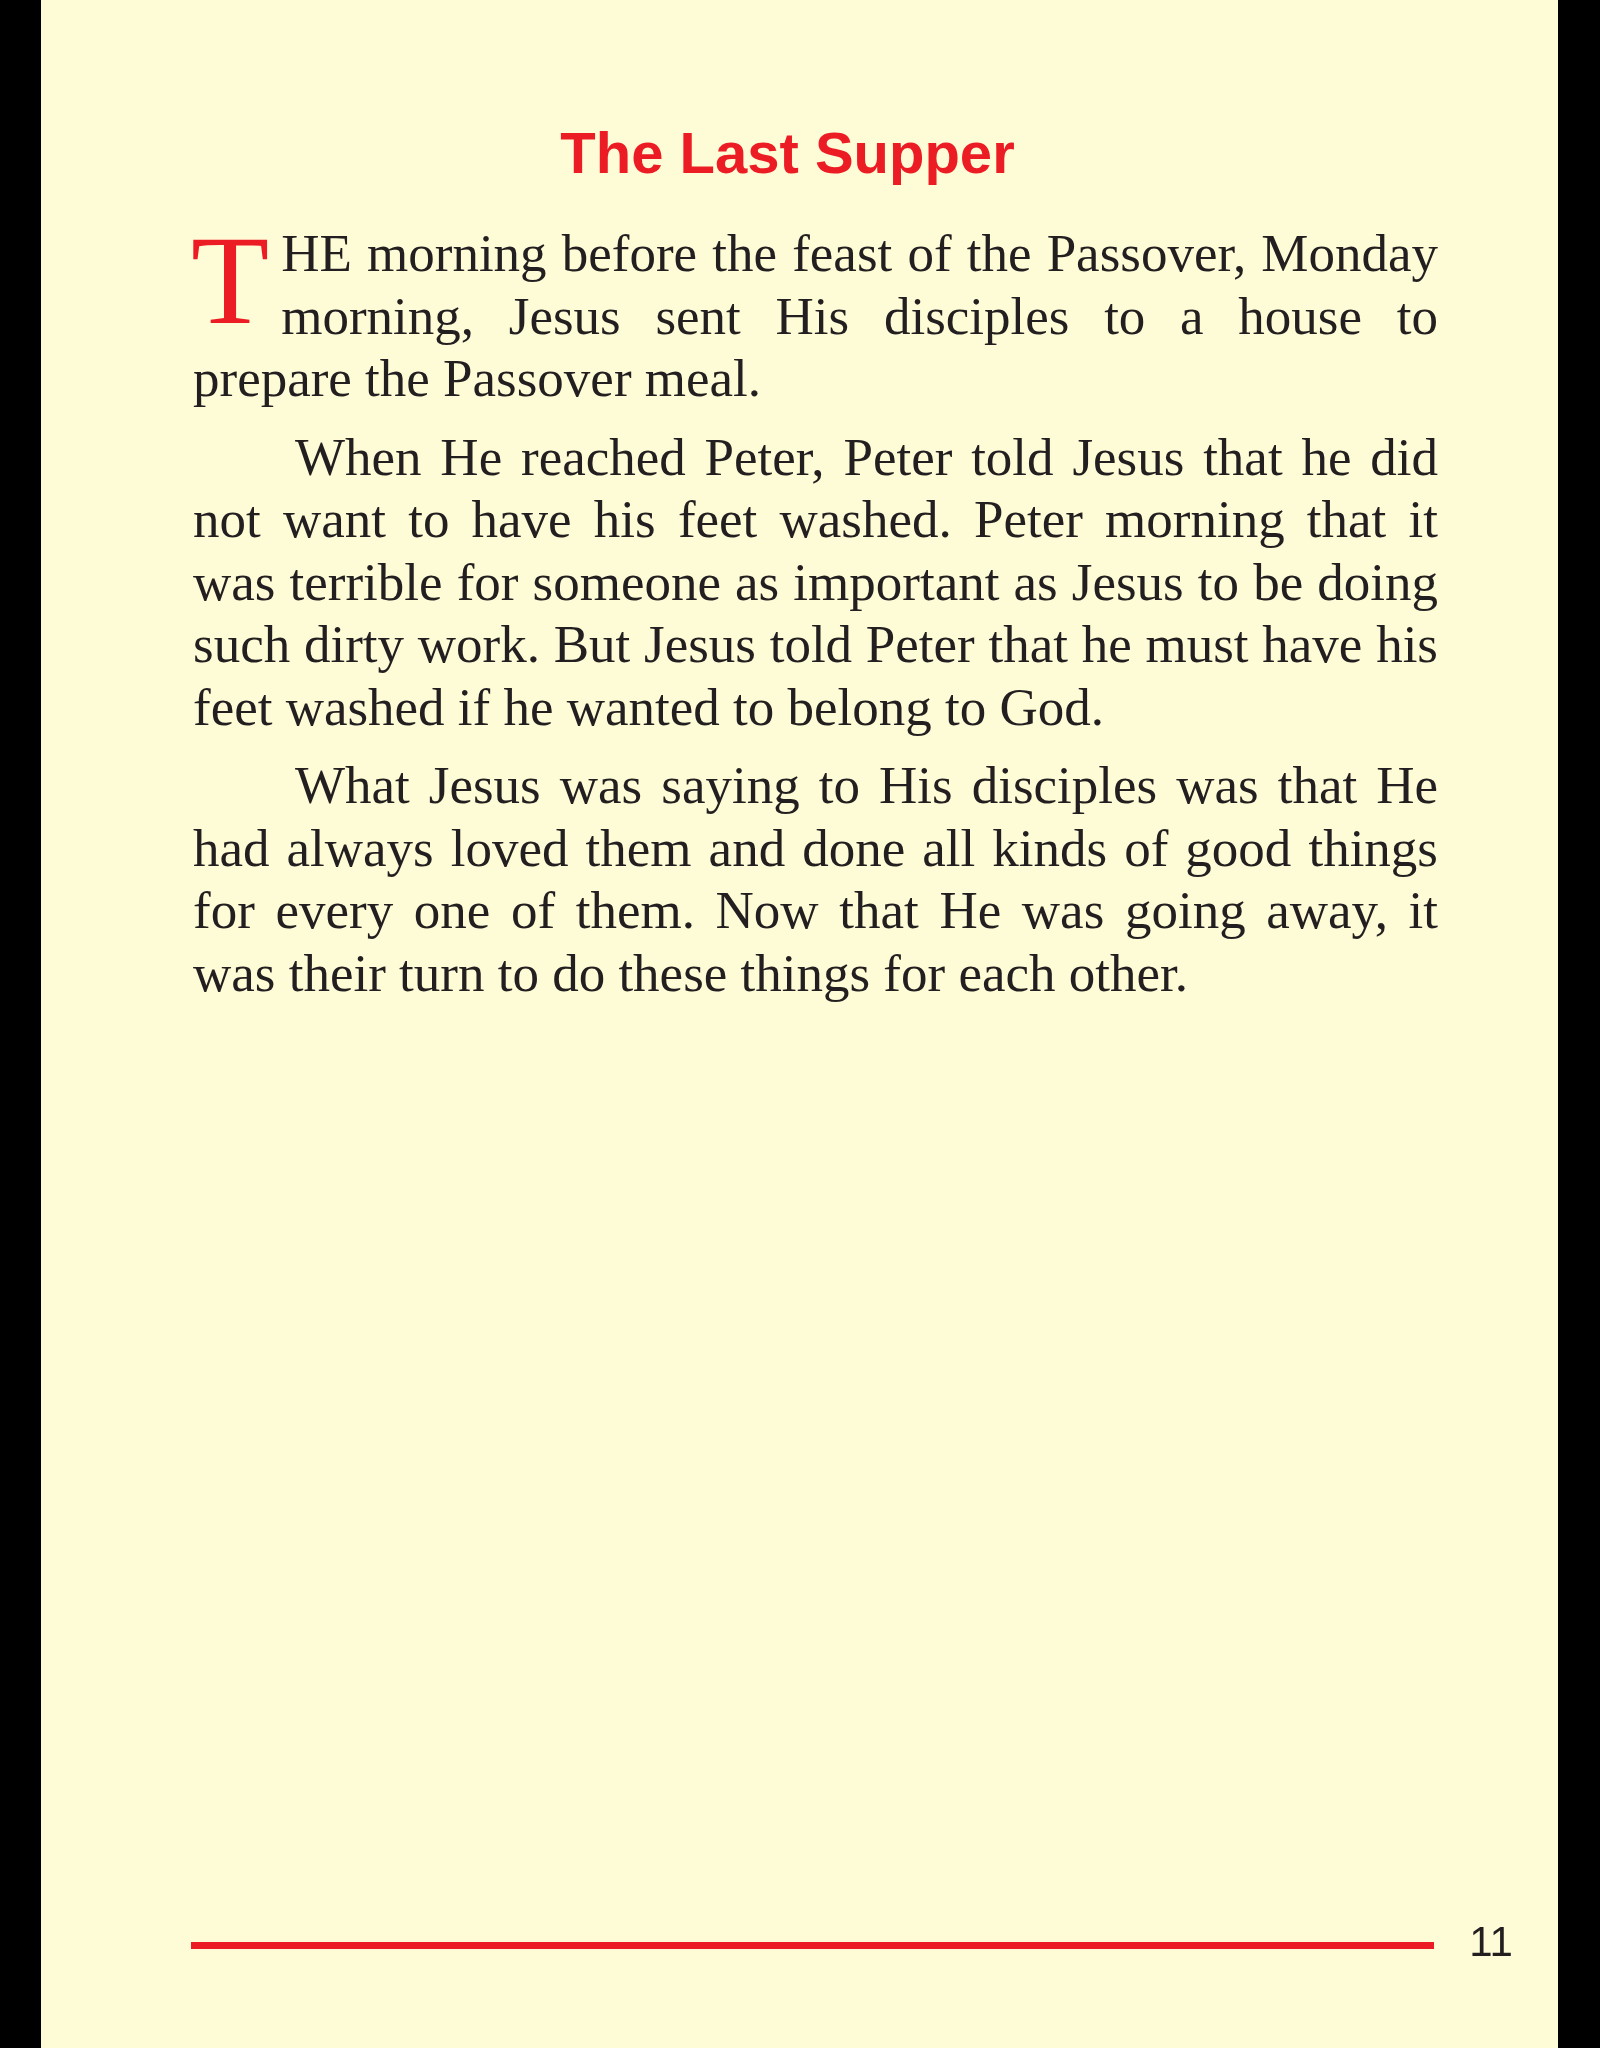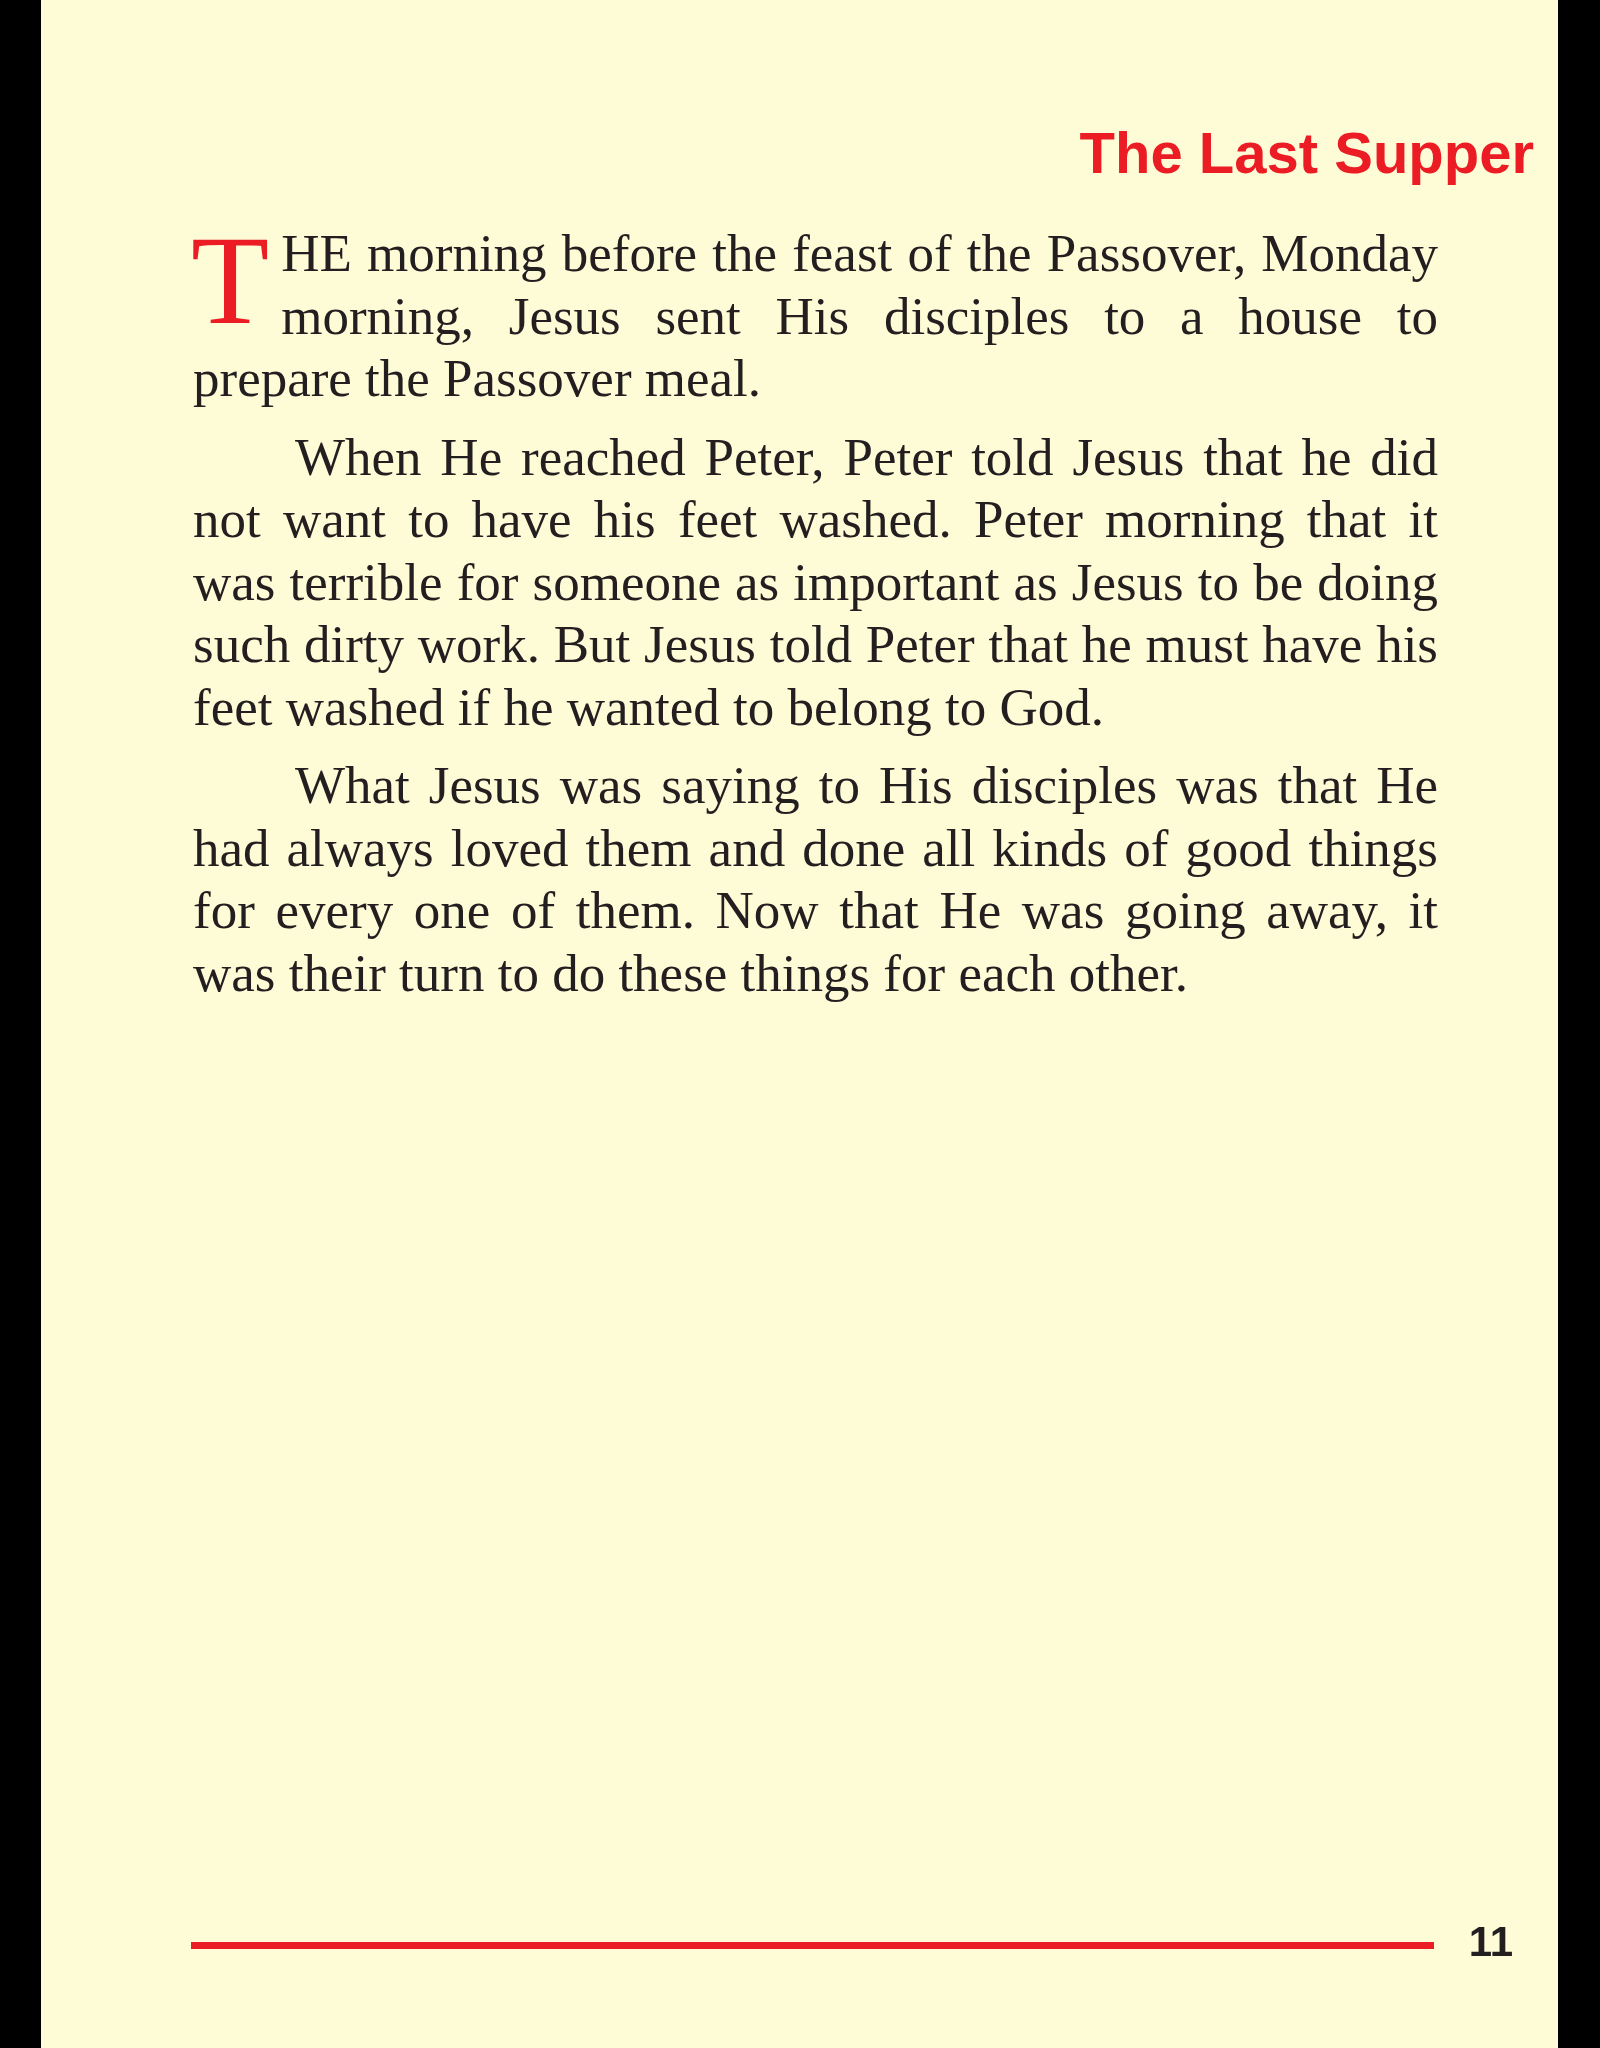--- a/index.html
+++ b/index.html
@@ -4,41 +4,41 @@
 <style>
   html, body { margin: 0; padding: 0; }
   body {
     width: 1600px; height: 2048px; background: #000; position: relative; overflow: hidden;
   }
   .page {
     position: absolute; left: 41px; top: 0; width: 1517px; height: 2048px;
     background: #fefcd7;
   }
   .title {
-    position: absolute; left: 0; width: 1493px; top: 118px; text-align: right;
+    position: absolute; left: 0; width: 1493px; top: 118px; text-align: center;
     font-family: "Liberation Sans", sans-serif; font-weight: bold; font-size: 58px;
     color: #ec1c24; letter-spacing: 0px; line-height: 70px;
   }
   .body {
     position: absolute; left: 152px; top: 222px; width: 1245px;
     font-family: "Liberation Serif", serif; font-size: 53px; line-height: 62.5px;
     color: #231f20; text-align: justify;
   }
   .para { margin: 0 0 16px 0; text-indent: 102px; }
   .para.first { text-indent: 0; }
   .dropcap {
     float: left; font-family: "Liberation Serif", serif; color: #ec1c24;
     font-size: 128px; line-height: 100px; margin: 8px 12px 0 -2px; height: 108px;
   }
   .rule {
     position: absolute; left: 150px; top: 1942px; width: 1243px; height: 7px; background: #ec1c24;
   }
   .pagenum {
     position: absolute; left: 1420px; top: 1918px; width: 60px; text-align: center;
-    font-family: "Liberation Sans", sans-serif; font-weight: bold; font-size: 42px; color: #231f20;
+    font-family: "Liberation Sans", sans-serif; font-weight: normal; font-size: 42px; color: #231f20;
   }
 </style>
 </head>
 <body>
 
 <div class="page">
   <div class="title">The Last Supper</div>
 
   <div class="body">
     <p class="para first">

